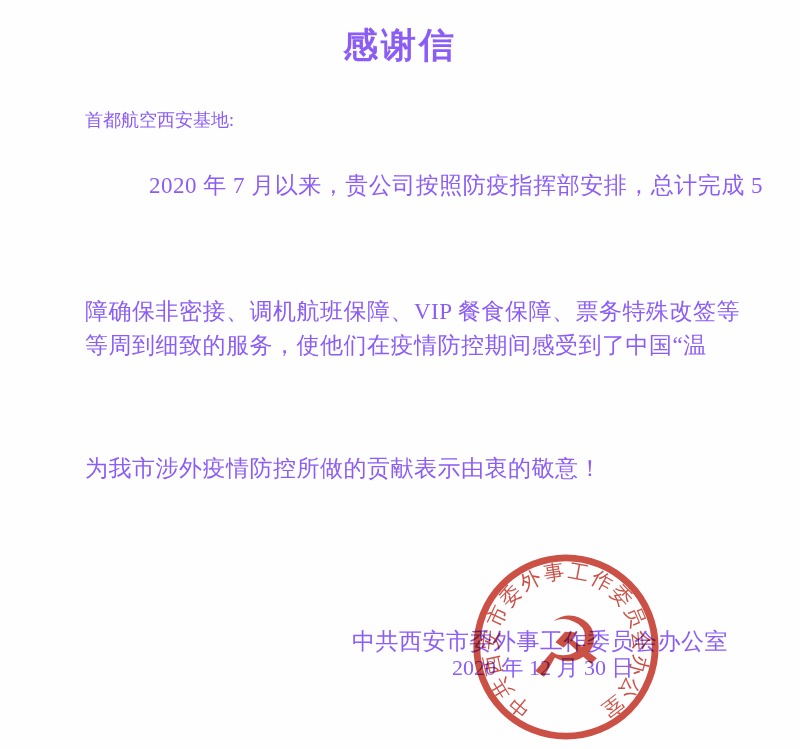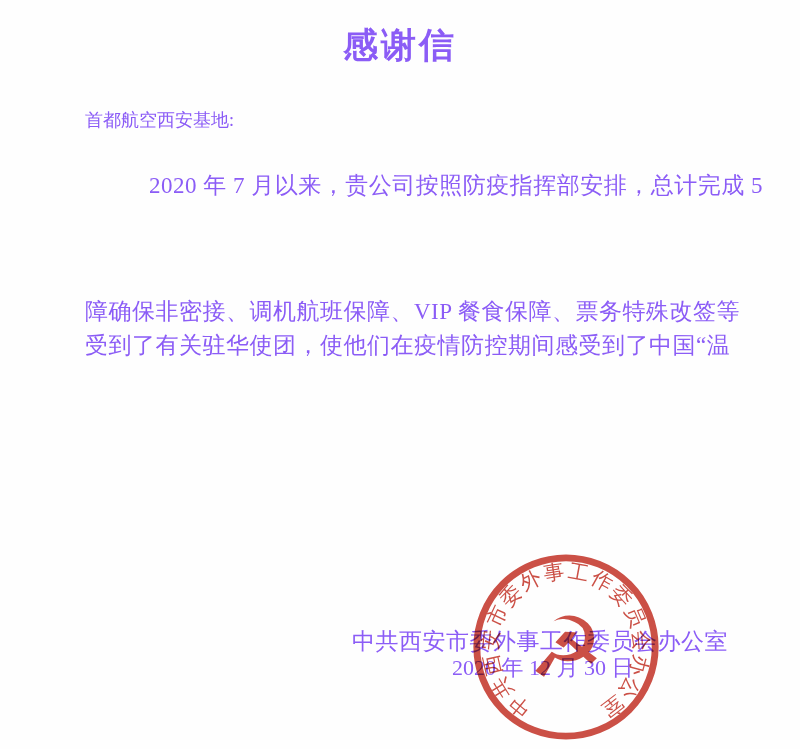--- a/index.html
+++ b/index.html
@@ -82,21 +82,22 @@
 <body>
 
 <div class="page">
 
   <h1 class="title">感谢信</h1>
 
   <div class="salutation">首都航空西安基地:</div>
 
   <div class="body-line indent l0">2020 年 7 月以来，贵公司按照防疫指挥部安排，总计完成 5</div>
   <div class="body-line l3">障确保非密接、调机航班保障、VIP 餐食保障、票务特殊改签等</div>
-  <div class="body-line l4">受到了有关驻华使团，使他们在疫情防控期间感受到了中国“温</div>
+  <div class="body-line l4">等周到细致的服务，使他们在疫情防控期间感受到了中国“温</div>
+  <div class="body-line l7">为我市涉外疫情防控所做的贡献表示由衷的敬意！</div>
 
   <div class="signature">中共西安市委外事工作委员会办公室</div>
 
   <div class="date">2020 年 12 月 30 日</div>
 
   <div class="seal">
     <svg viewBox="0 0 200 200" xmlns="http://www.w3.org/2000/svg">
       <circle cx="100" cy="100" r="91" fill="none" stroke="#c5372c" stroke-width="7"></circle>
       <path id="sealArc" d="M 65 160.62 A 70 70 0 1 1 135 160.62" fill="none"></path>
       <text font-size="21" letter-spacing="2" fill="#c5372c" font-family="Liberation Serif, DejaVu Serif, serif">

